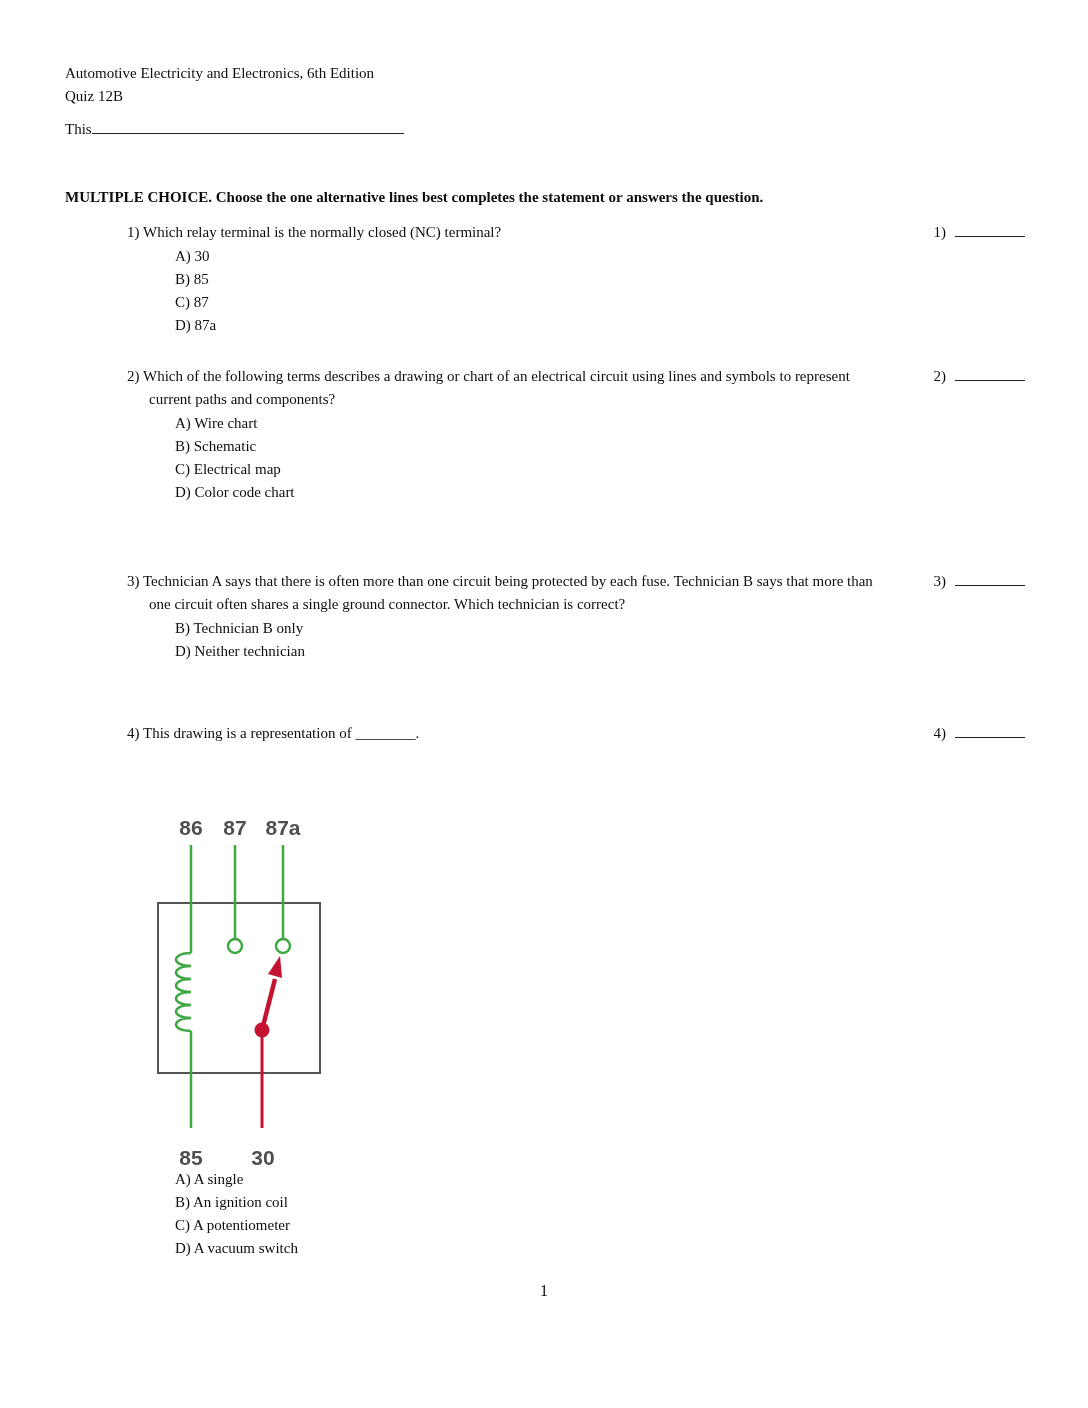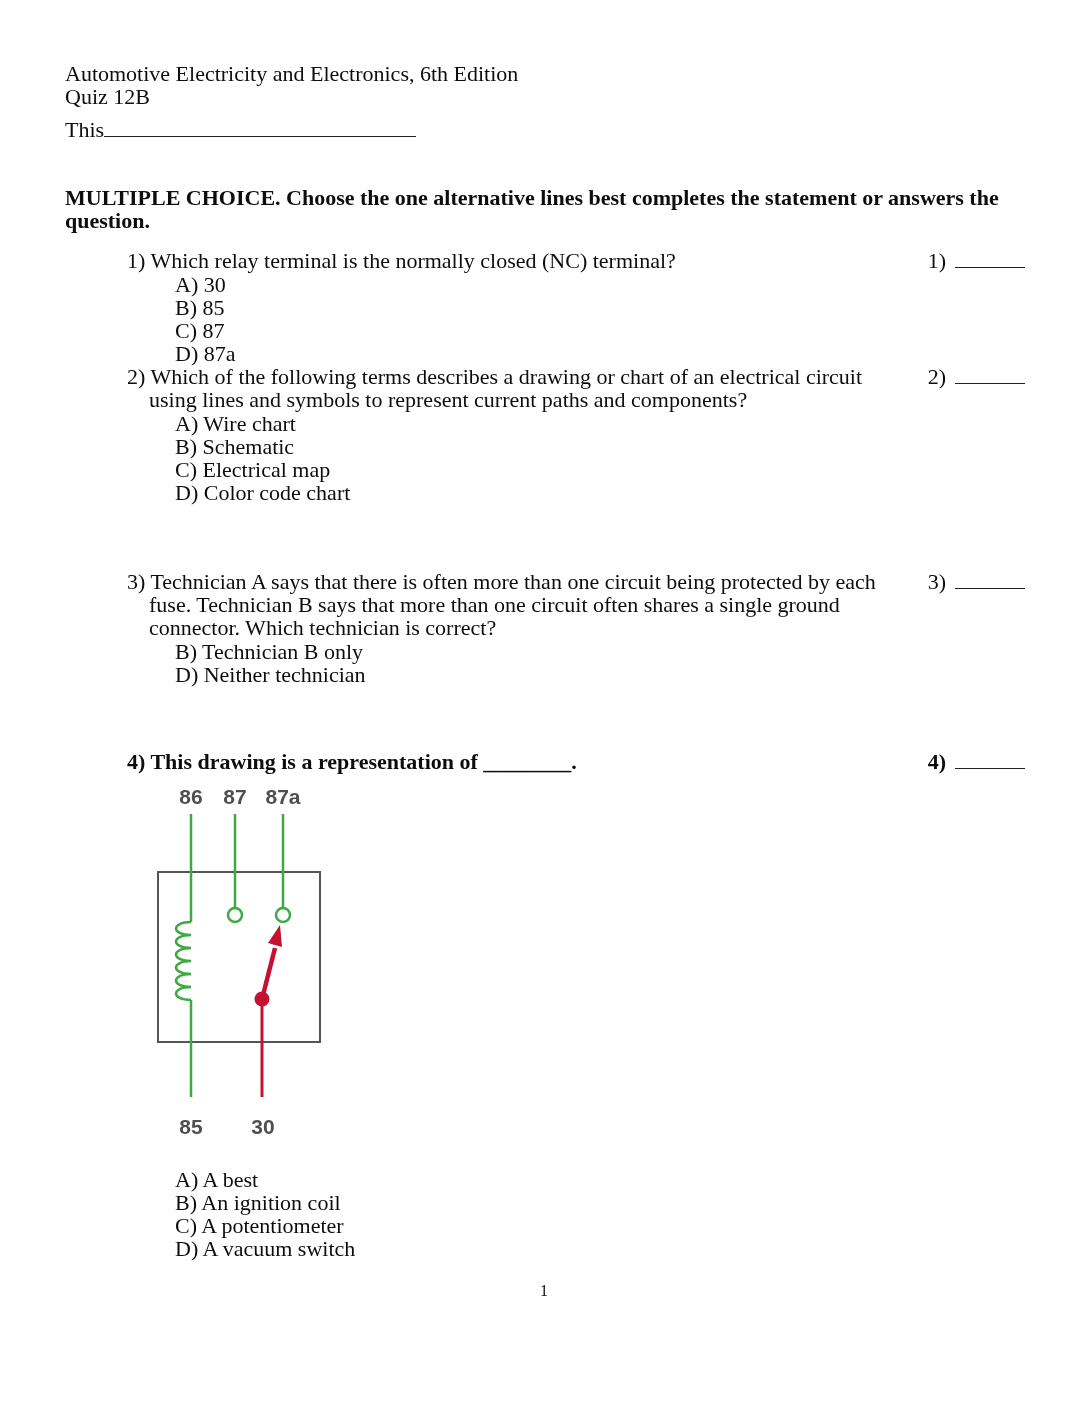--- a/index.html
+++ b/index.html
@@ -5,47 +5,47 @@
   * { margin: 0; padding: 0; box-sizing: border-box; }
   html, body { background: #ffffff; }
   body {
     width: 1088px; height: 1408px;
     position: relative;
     font-family: "Liberation Serif", serif;
     color: #0d0d0d;
   }
   .page { position: absolute; inset: 0; }
   .abs { position: absolute; }
-  .t { font-size: 22px; line-height: 23px; }
+  .t { font-size: 15px; line-height: 23px; }
   .bold { font-weight: bold; }
 
   .header-block { left: 65px; top: 62px; }
   .name-row { left: 65px; top: 118px; white-space: nowrap; }
   .nameline {
     display: inline-block; width: 312px; height: 16px;
     border-bottom: 1.6px solid #222; vertical-align: baseline;
   }
   .instructions { left: 65px; top: 186px; width: 960px; }
 
   .qblock { position: absolute; left: 127px; width: 898px; }
   .qmain { padding-left: 22px; text-indent: -22px; width: 762px; }
   .choices { margin-left: 48px; margin-top: 1px; }
   .choice { line-height: 23px; }
   .answer { position: absolute; top: 0; right: 0; white-space: nowrap; }
   .blank {
     display: inline-block; width: 70px; height: 16px;
     border-bottom: 1.6px solid #222; margin-left: 9px;
   }
 
-  .q1 { top: 221px; margin-top: 28px; }
+  .q1 { top: 221px; }
   .q2 { top: 365px; }
   .q3 { top: 533px; margin-top: 37px; }
-  .q4 { top: 750px; font-weight: bold; }
+  .q4 { top: 722px; }
 
-  .diagram-wrap { left: 150px; top: 772px; width: 200px; height: 380px; }
+  .diagram-wrap { left: 150px; top: 803px; width: 200px; height: 380px; }
   .dlabel {
     font-family: "Liberation Sans", sans-serif;
     font-weight: bold; font-size: 21px;
   }
   .q4-choices { left: 175px; top: 1168px; }
 
   .footer { position: absolute; left: 0; right: 0; top: 1282px; text-align: center; font-size: 16px; }
 </style>
 </head>
 <body>
@@ -144,21 +144,21 @@
       <line x1="112" y1="227" x2="125" y2="176" stroke-width="4.5" stroke="#c41230"></line>
       <polygon points="130,153 132,175 118,171" fill="#c41230"></polygon>
       <circle cx="112" cy="227" r="7.5" fill="#c41230"></circle>
 
       <text x="41" y="362" text-anchor="middle" class="dlabel" fill="#4f4f4f">85</text>
       <text x="113" y="362" text-anchor="middle" class="dlabel" fill="#4f4f4f">30</text>
     </svg>
   </div>
 
   <div class="abs q4-choices t">
-    <div class="choice">A) A best</div>
+    <div class="choice">A) A single</div>
     <div class="choice">B) An ignition coil</div>
     <div class="choice">C) A potentiometer</div>
     <div class="choice">D) A vacuum switch</div>
   </div>
 
   <div class="footer">1</div>
 
 </div>
 
 </body></html>

